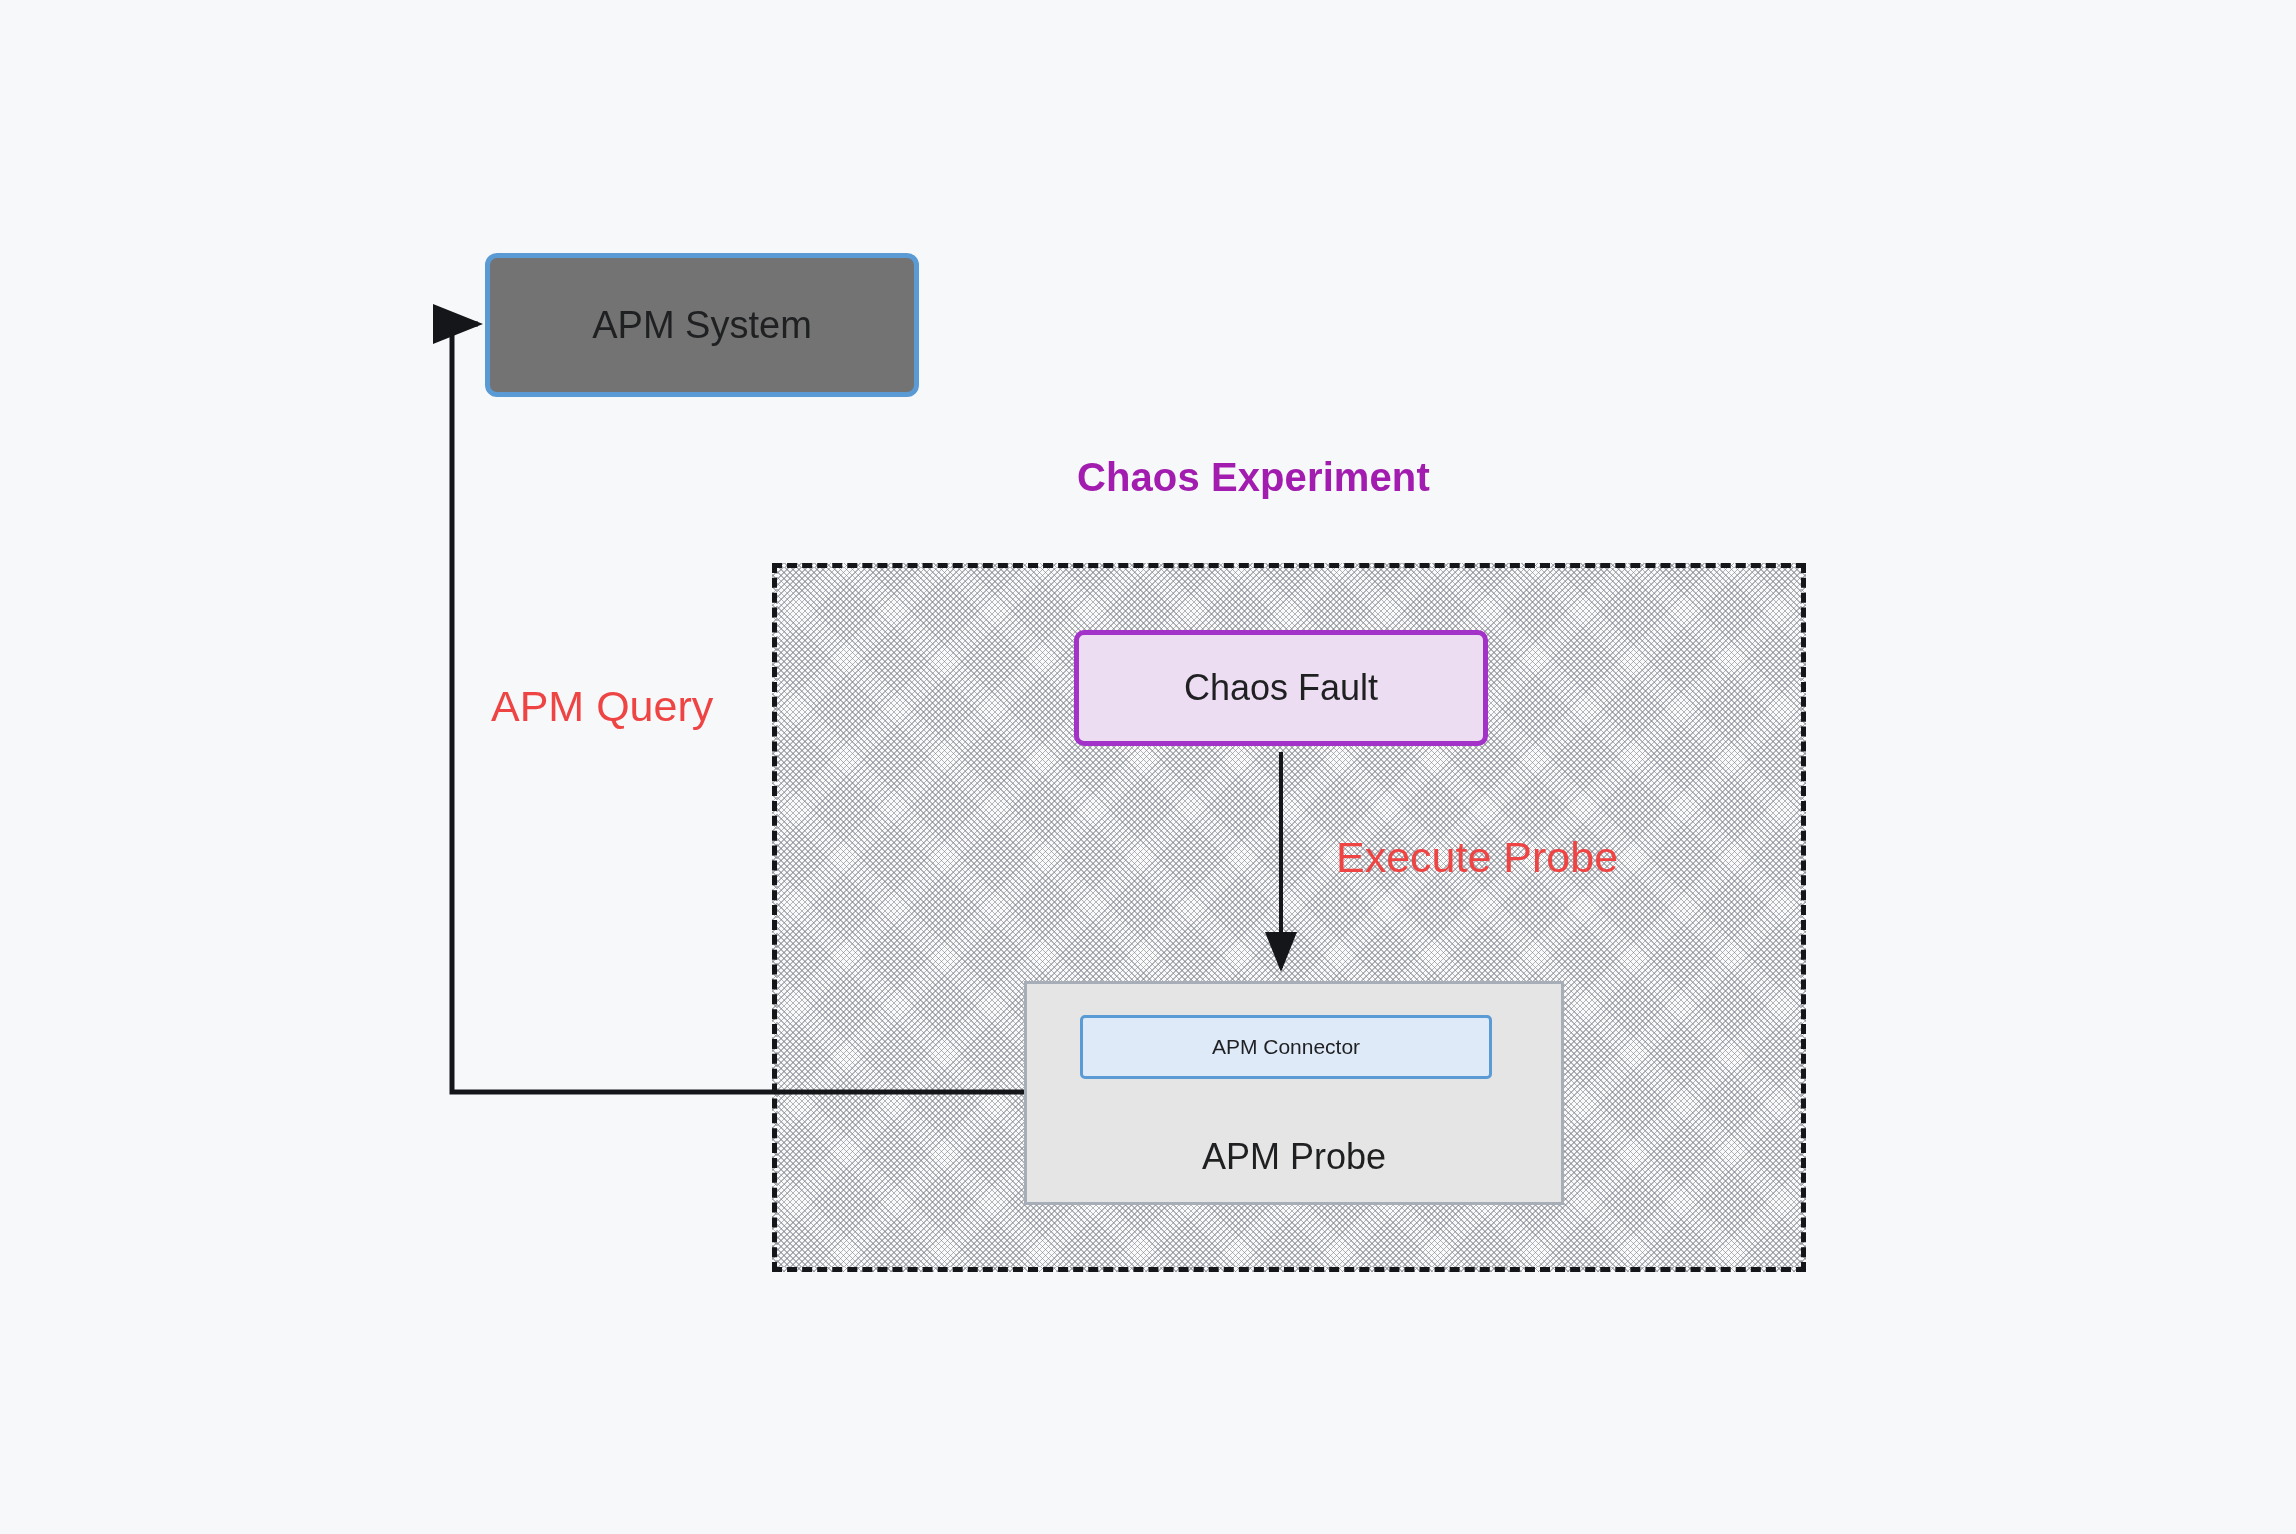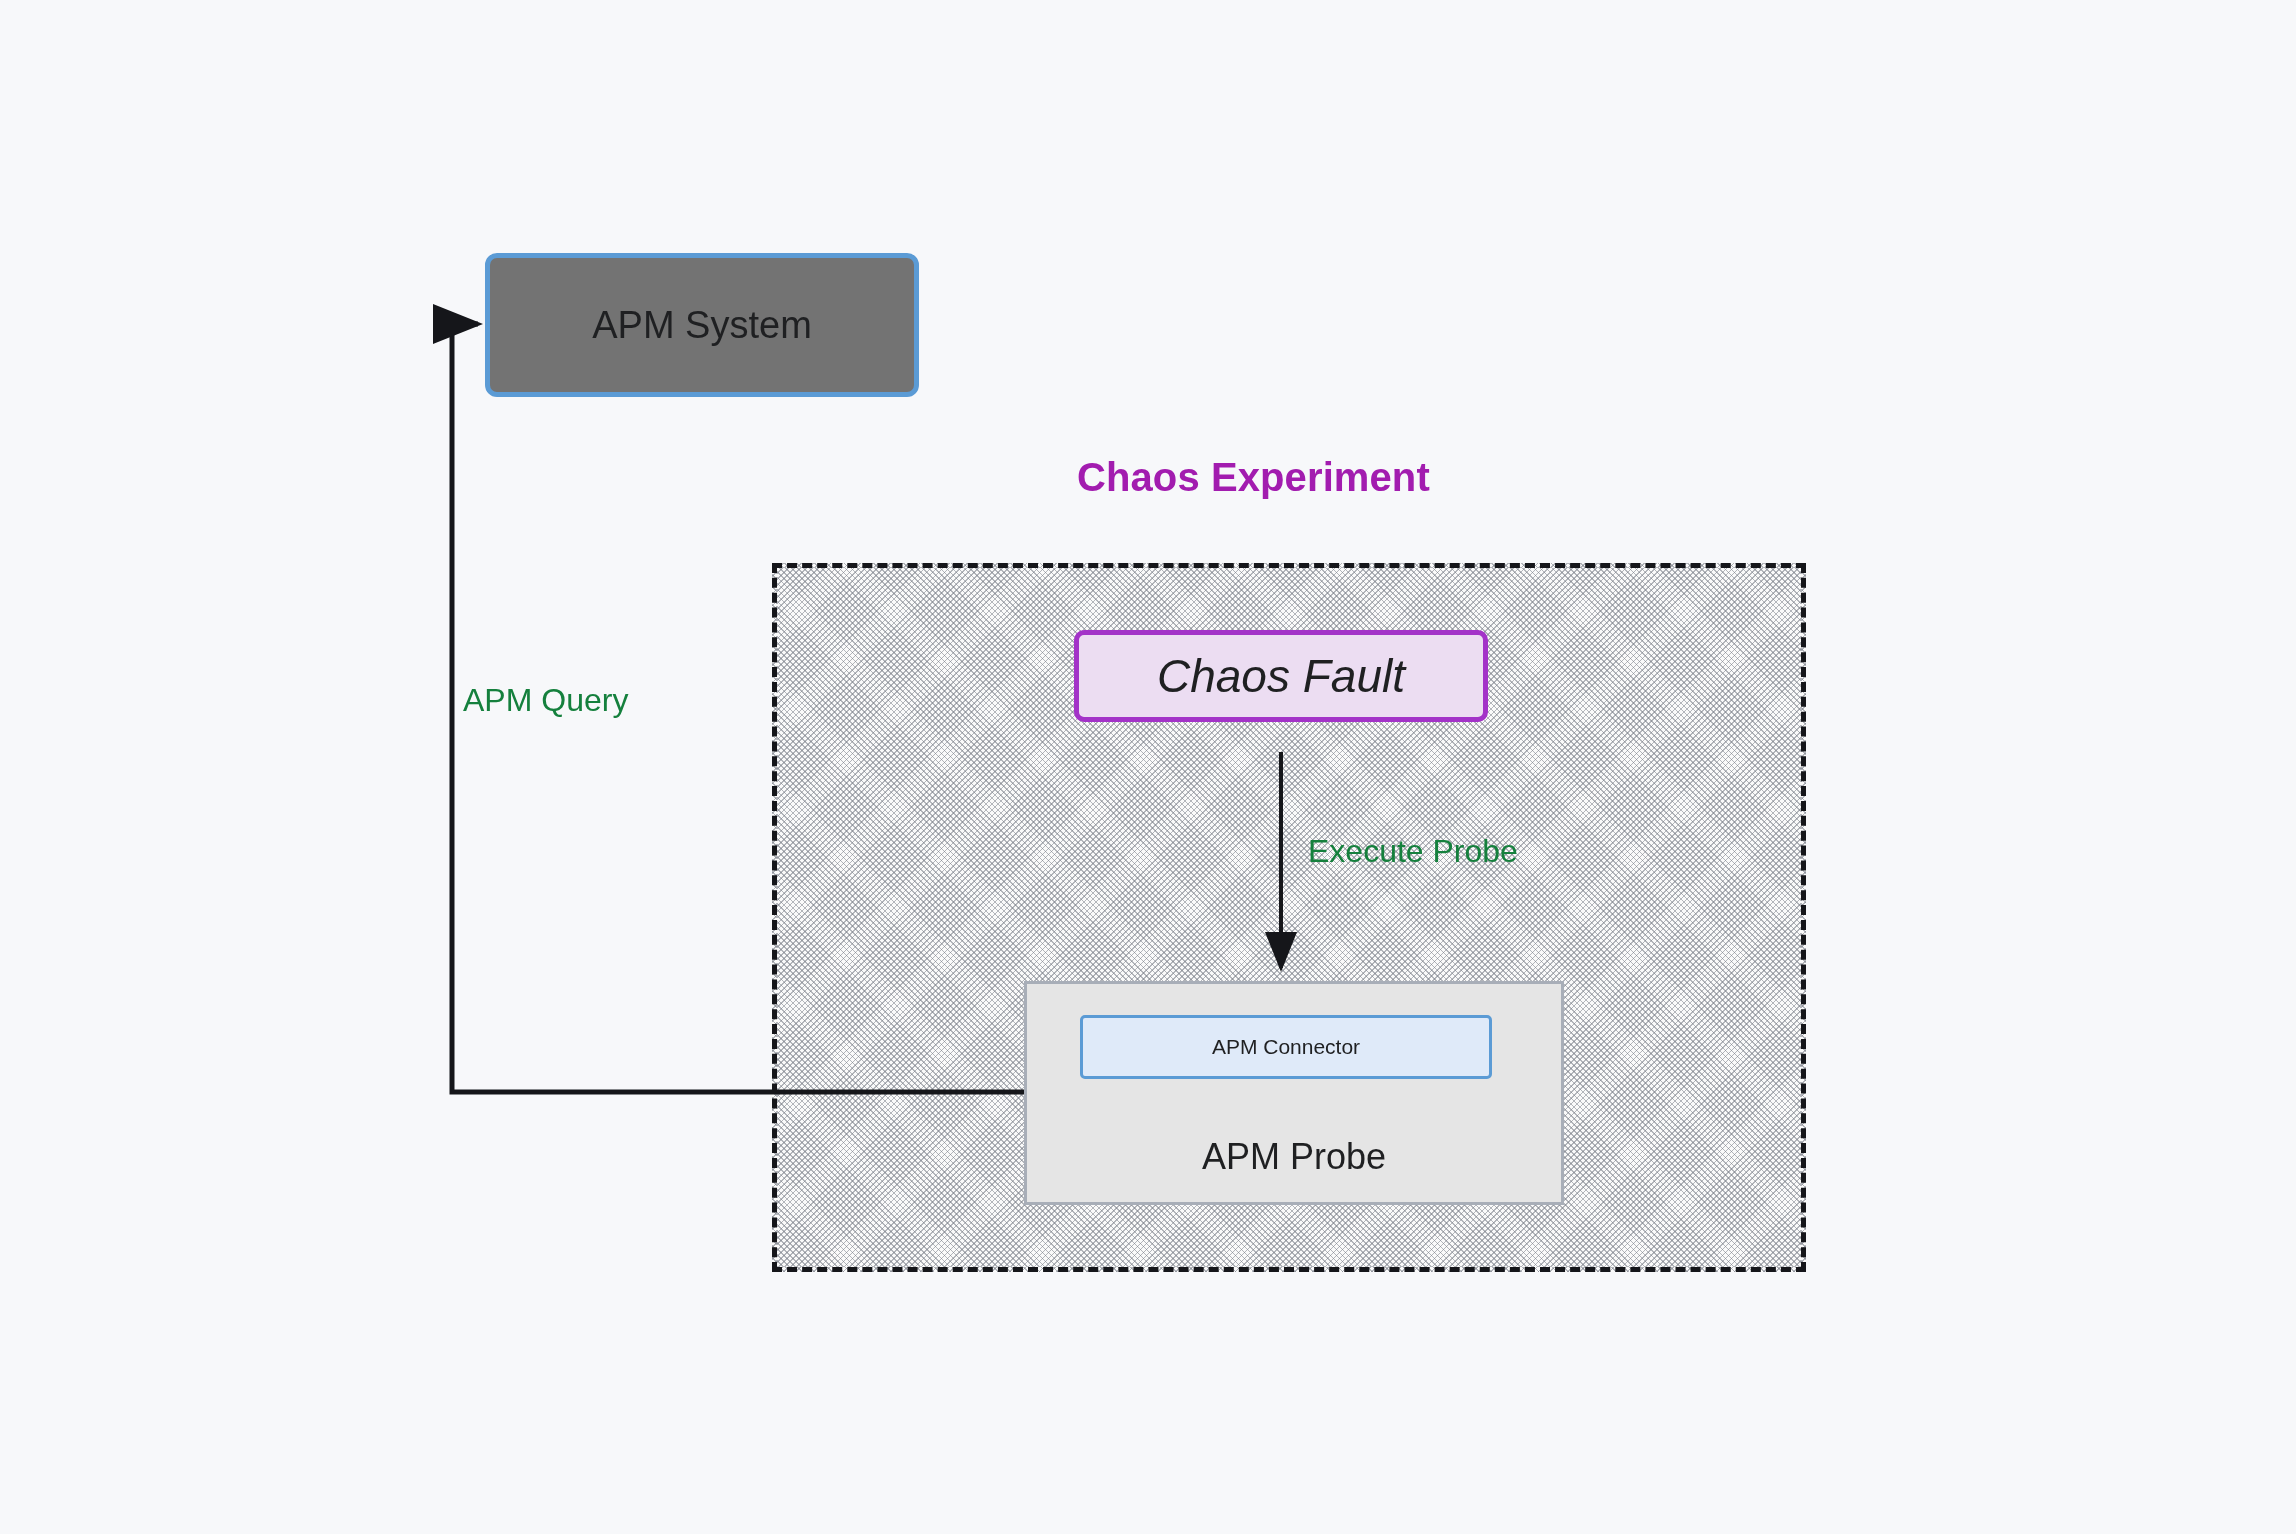--- a/index.html
+++ b/index.html
@@ -89,44 +89,44 @@
     height: 144px;
     background: #737373;
     border: 5px solid #5b9bd5;
     border-radius: 12px;
     font-size: 38px;
   }
   .node-chaos-fault {
     left: 1074px;
     top: 630px;
     width: 414px;
-    height: 92px;
+    height: 116px;
     background: #ecddf2;
     border: 5px solid #a333c8;
     border-radius: 10px;
-    font-size: 46px;
-    font-style: italic;
+    font-size: 36px;
   }
   .node-apm-connector {
     left: 1080px;
     top: 1015px;
     width: 412px;
     height: 64px;
     background: #dfeaf9;
     border: 3px solid #5b9bd5;
     border-radius: 5px;
     font-size: 21px;
   }
 
   
   .edge-label {
     position: absolute;
-    font-size: 32px;
-    color: #15803d;
+    font-size: 43px;
+    color: #ef4444;
     white-space: nowrap;
+    margin-left: 28px;
   }
   .edge-label-apm-query { left: 463px; top: 682px; }
   .edge-label-execute-probe { left: 1308px; top: 833px; }
 
   svg.edges {
     position: absolute;
     left: 0; top: 0;
     width: 2296px;
     height: 1534px;
     pointer-events: none;

